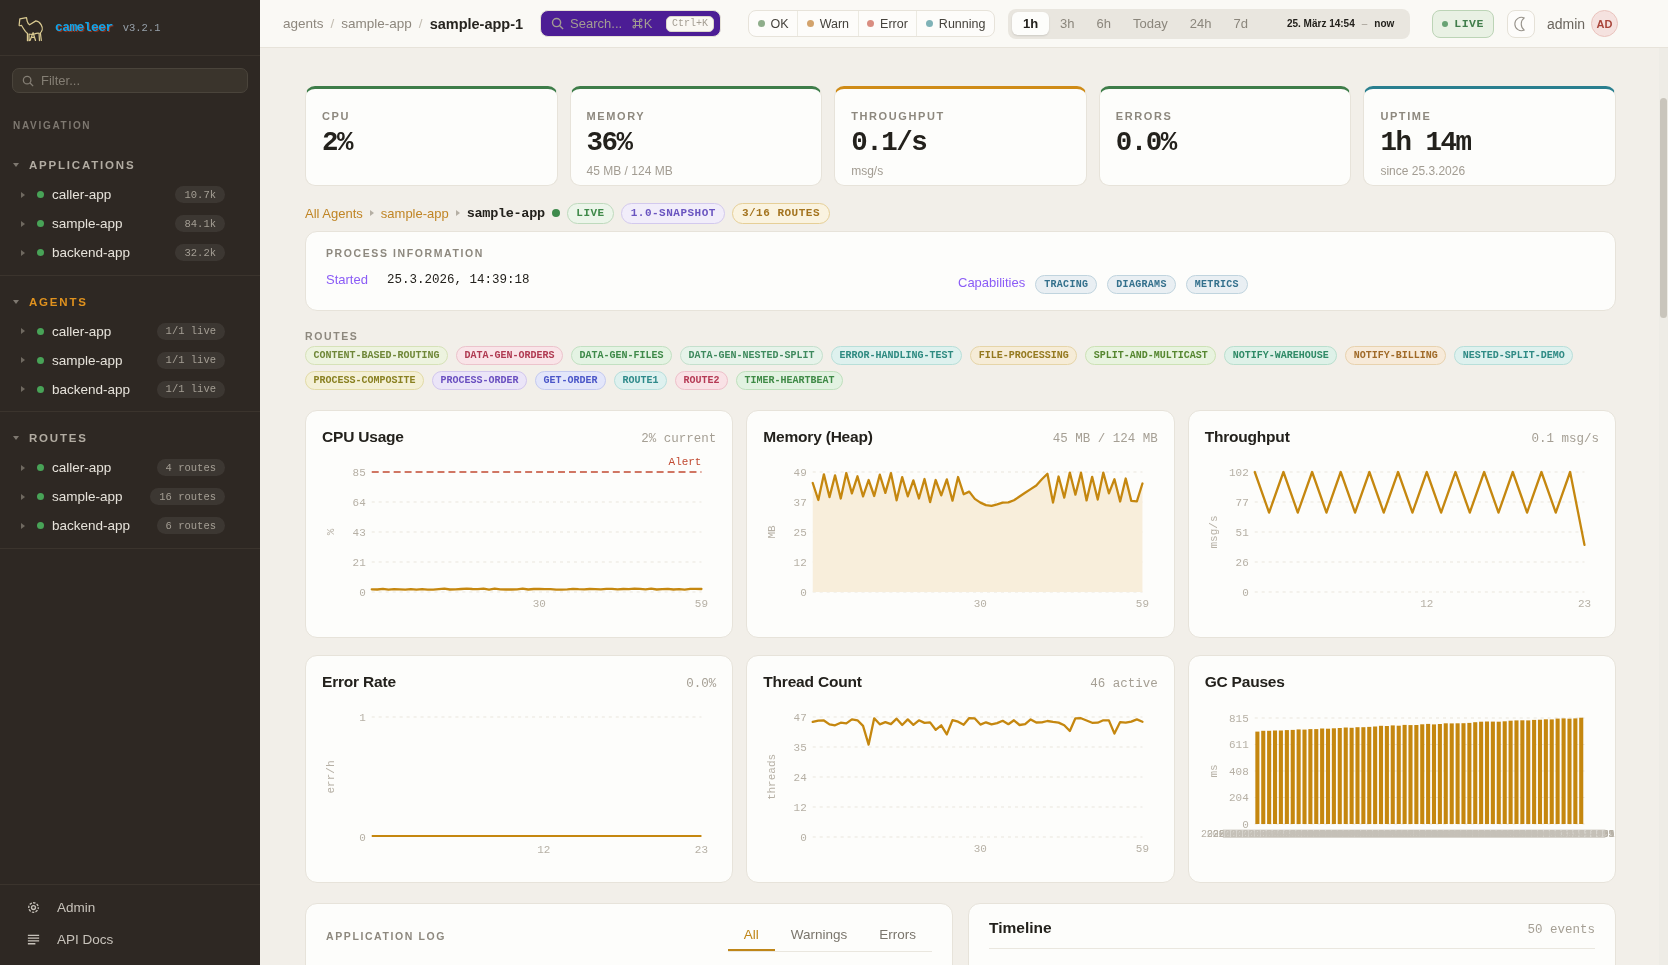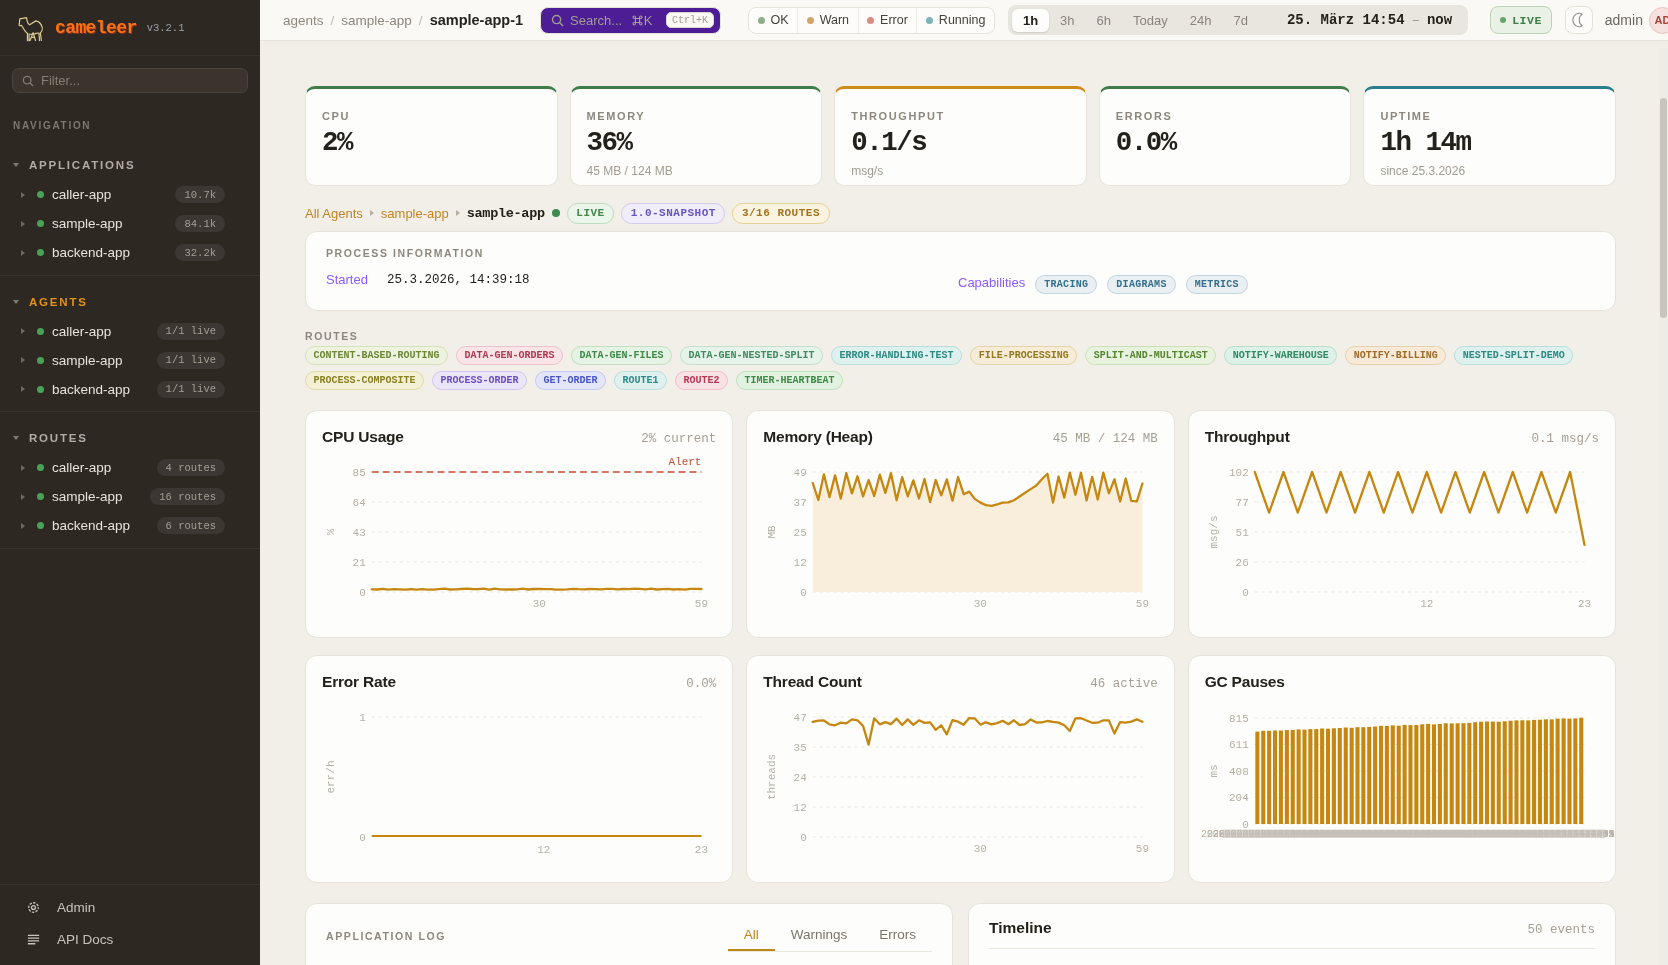--- a/index.html
+++ b/index.html
@@ -1,50 +1,50 @@
 <!DOCTYPE html>
 <html><head><meta charset="utf-8">
 <style>
 *{margin:0;padding:0;box-sizing:border-box}
 html,body{width:1668px;height:965px;overflow:hidden}
 body{font-family:"Liberation Sans",sans-serif;background:#f2efe9;position:relative;color:#2a2824}
 
 .sidebar{position:absolute;left:0;top:0;width:260px;height:965px;background:#2e2823;color:#d6d1c9}
 .logo-row{height:56px;display:flex;align-items:center;padding:0 16px;border-bottom:1px solid #3b342d;gap:9px}
-.logo-name{font-family:"Liberation Mono",monospace;font-weight:bold;font-size:18px;letter-spacing:-.6px;color:#f97316;text-shadow:1px 1px 0 #93321d}
+.logo-name{font-family:"Liberation Mono",monospace;font-weight:bold;font-size:13px;letter-spacing:-.6px;color:#0ea5e9;text-shadow:1px 1px 0 #93321d}
 .logo-ver{font-family:"Liberation Mono",monospace;font-size:10.5px;color:#97a1ab;margin-left:1px}
 .filterbox{margin:12px 12px 0 12px;height:25px;background:#3a342c;border:1px solid #4a443b;border-radius:7px;display:flex;align-items:center;padding:0 9px;gap:7px;color:#847e74;font-size:13px}
 .navlabel{margin:27px 0 0 13px;font-size:10px;font-weight:bold;letter-spacing:1.7px;color:#7e7870}
 .sect{margin-top:0}
 .sect-head{display:flex;align-items:center;gap:10px;padding:11px 0 9px 13px;font-size:11.5px;font-weight:bold;letter-spacing:1.8px;color:#b2aca2}
 .sect-head.active{color:#e0921e}
 .tri-d{width:0;height:0;border-left:3.5px solid transparent;border-right:3.5px solid transparent;border-top:4.5px solid #7e7870}
 .tri-r{width:0;height:0;border-top:3.5px solid transparent;border-bottom:3.5px solid transparent;border-left:4.5px solid #6f6960;margin-right:12px}
 .item{display:flex;align-items:center;height:29px;padding-left:21px;font-size:13.5px;color:#e6e2da}
 
 .item .dot{width:7px;height:7px;border-radius:50%;background:#48a357;margin-right:8px}
 .item .ibadge{margin-left:auto;margin-right:35px;font-family:"Liberation Mono",monospace;font-size:10.5px;color:#a49e94;background:rgba(255,255,255,.07);padding:2.5px 9px;border-radius:999px}
 .sdiv{border-top:1px solid #3b342d;margin:7.5px 0 9px 0}
 .sfoot{position:absolute;left:0;right:0;bottom:0;border-top:1px solid #3b342d;padding:6px 0 10px 0}
 .fitem{display:flex;align-items:center;gap:16px;padding:8.5px 0 8.5px 26px;font-size:13.5px;color:#c7c2ba}
 
-.topbar{position:absolute;left:260px;top:0;right:0;height:41px;background:#faf9f5;border-bottom:1px solid #e7e3da;display:flex;align-items:center;padding:0 24px 0 23px}
+.topbar{position:absolute;left:260px;top:0;right:0;height:48px;background:#faf9f5;border-bottom:1px solid #e7e3da;display:flex;align-items:center;padding:0 24px 0 23px}
 .crumb{font-size:13.5px;color:#8d877d;display:flex;gap:7px;align-items:center;white-space:nowrap}
 .crumb b{color:#26241f;font-weight:bold;font-size:14.5px}
 .crumb .sl{color:#c2bcb1}
 .searchbox{margin-left:17px;flex:none;width:181px;height:27px;background:#4c1d95;border:1px solid #e5e1d7;border-radius:8px;display:flex;align-items:center;padding:0 6px 0 10px;gap:6px;color:#a39d92;font-size:13px;white-space:nowrap}
 .kbd{margin-left:auto;font-family:"Liberation Mono",monospace;font-size:10px;color:#a39d92;border:1px solid #dcd7cc;border-radius:5px;padding:1.5px 5px;background:#faf8f3}
 .legend{margin-left:27px;flex:none;height:27px;background:#fdfcfa;border:1px solid #e7e3da;border-radius:8px;display:flex;align-items:stretch}
 .litem{display:flex;align-items:center;gap:6px;padding:0 8.5px;font-size:12.5px;color:#45423c;border-left:1px solid #eceae2}
 .litem:first-child{border-left:none}
 .ldot{width:7px;height:7px;border-radius:50%}
 .trange{margin-left:13px;height:30px;background:#e9e6df;border-radius:8px;display:flex;align-items:center;padding:0 4px;font-size:13px;color:#8b867c;white-space:nowrap}
 .titem{padding:4px 11px;border-radius:6px}
 .titem.on{background:#fdfdfb;color:#23211c;font-weight:bold;box-shadow:0 1px 2px rgba(0,0,0,.12)}
-.tdate{font-family:Liberation Mono, monospace;font-size:14px;color:#23211c;font-weight:bold;padding:0 12px 0 28px}
+.tdate{font-family:Liberation Sans, sans-serif;font-size:10px;color:#23211c;font-weight:bold;padding:0 12px 0 28px}
 .tdate .dash{color:#a29c92;font-weight:normal;padding:0 7px}
 .live{margin-left:22px;flex:none;height:28px;display:flex;align-items:center;gap:6px;background:#e9f1e4;border:1px solid #bcd4b6;border-radius:8px;padding:0 9px;font-family:"Liberation Mono",monospace;font-size:11.5px;font-weight:bold;letter-spacing:.5px;color:#417d4b}
 .live .ldot{background:#68a273;width:6px;height:6px}
 .moonbtn{margin-left:13px;flex:none;width:28px;height:28px;border:1px solid #e5e1d7;background:#fdfcfa;border-radius:8px;display:flex;align-items:center;justify-content:center;color:#8d877d}
 .adminname{margin-left:12px;flex:none;font-size:14px;color:#6b665e}
 .avatar{margin-left:6px;flex:none;width:27px;height:27px;border-radius:50%;background:#f5e2df;border:1px solid #eac4be;color:#a8453a;font-size:11px;font-weight:bold;display:flex;align-items:center;justify-content:center}
 
 .main{position:absolute;left:260px;top:49px;right:0;bottom:0;padding:37px 52px 0 45px;overflow:hidden}
 .card{background:#fdfdfb;border:1px solid #e7e3da;border-radius:12px}
 .stats{display:grid;grid-template-columns:repeat(5,1fr);gap:12px}

